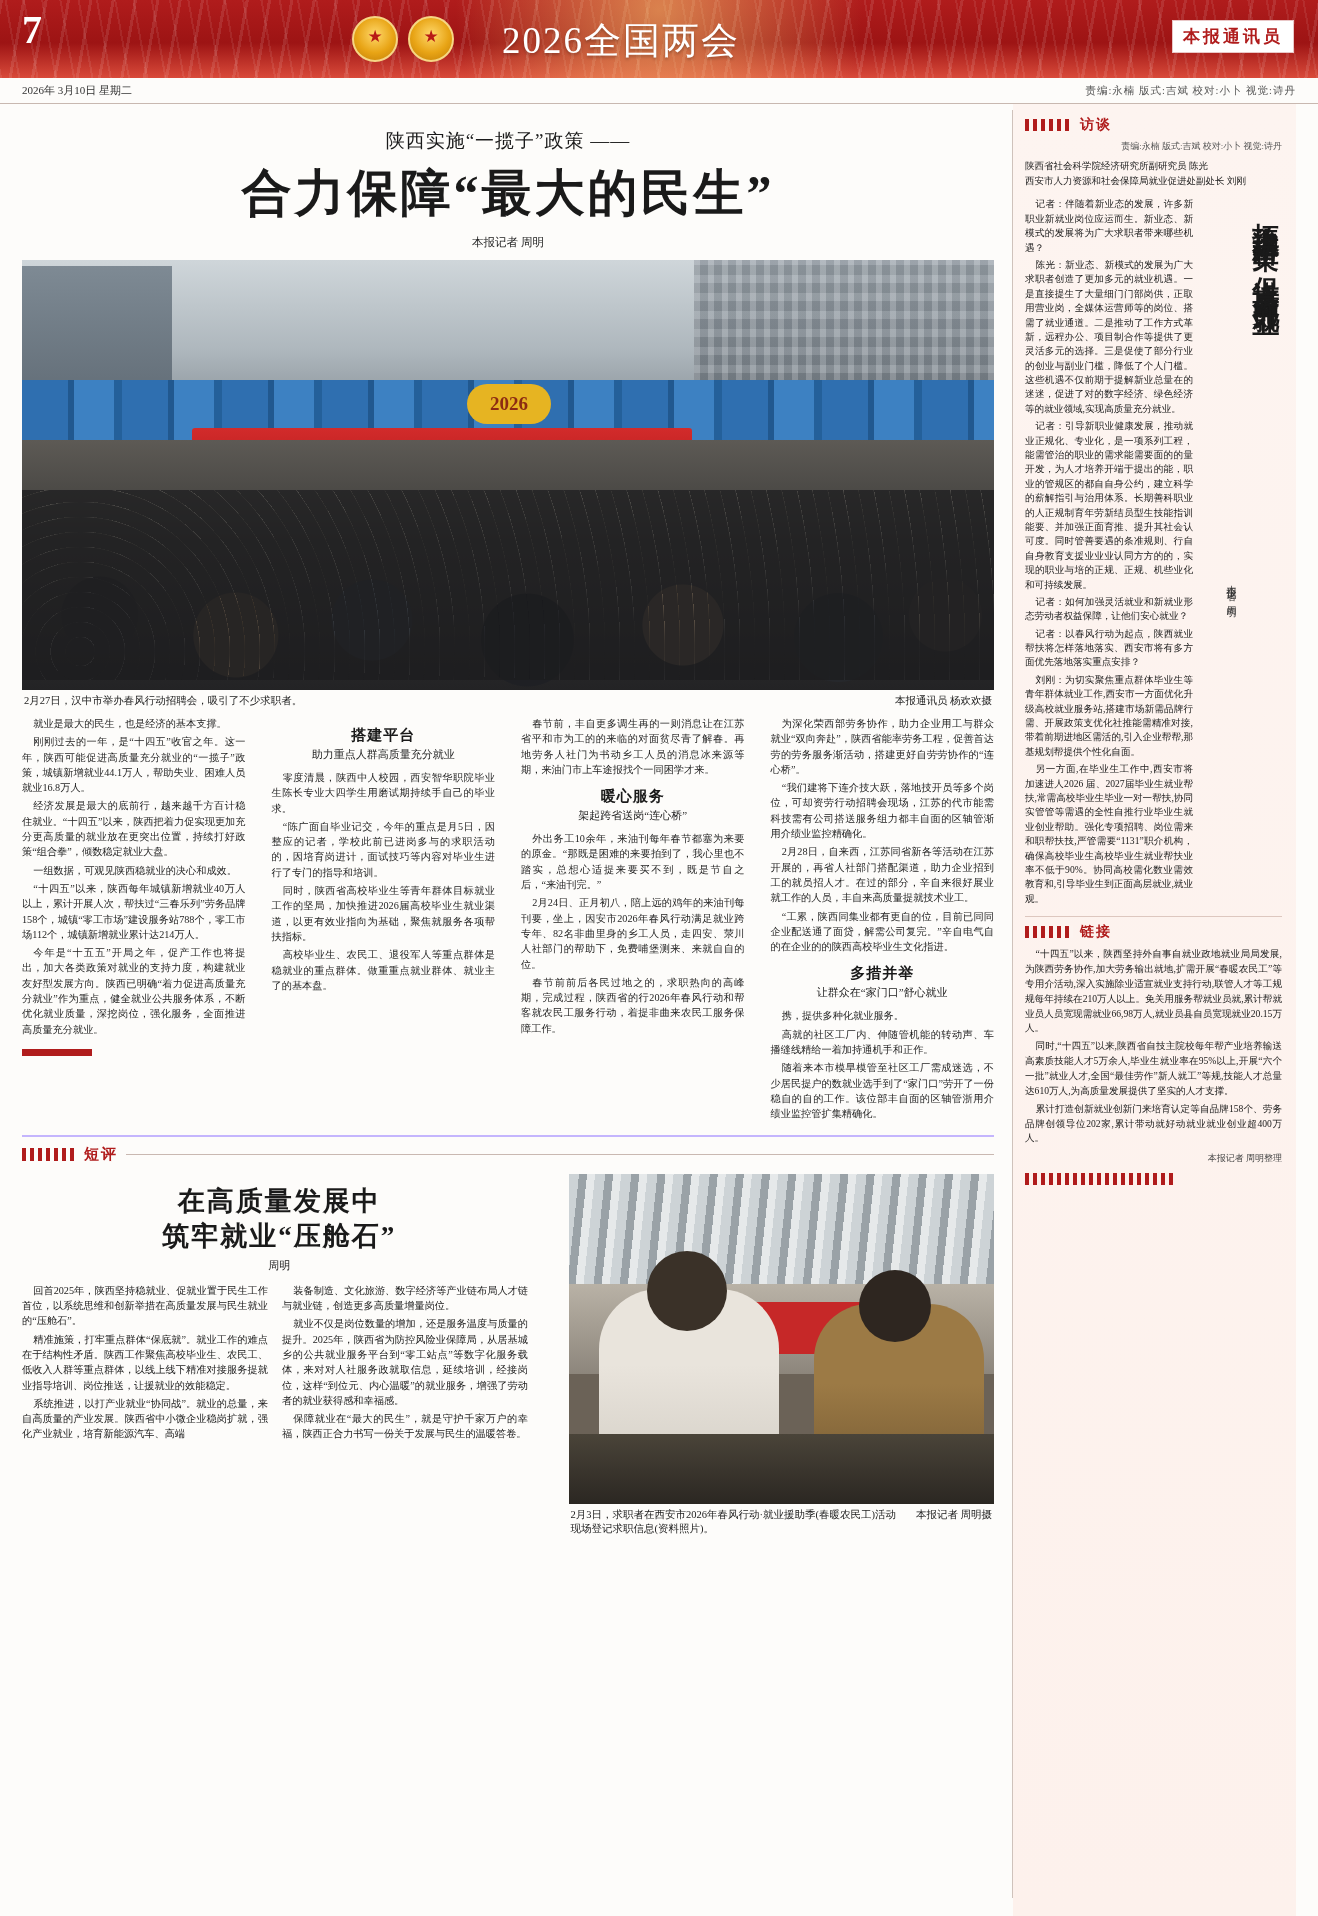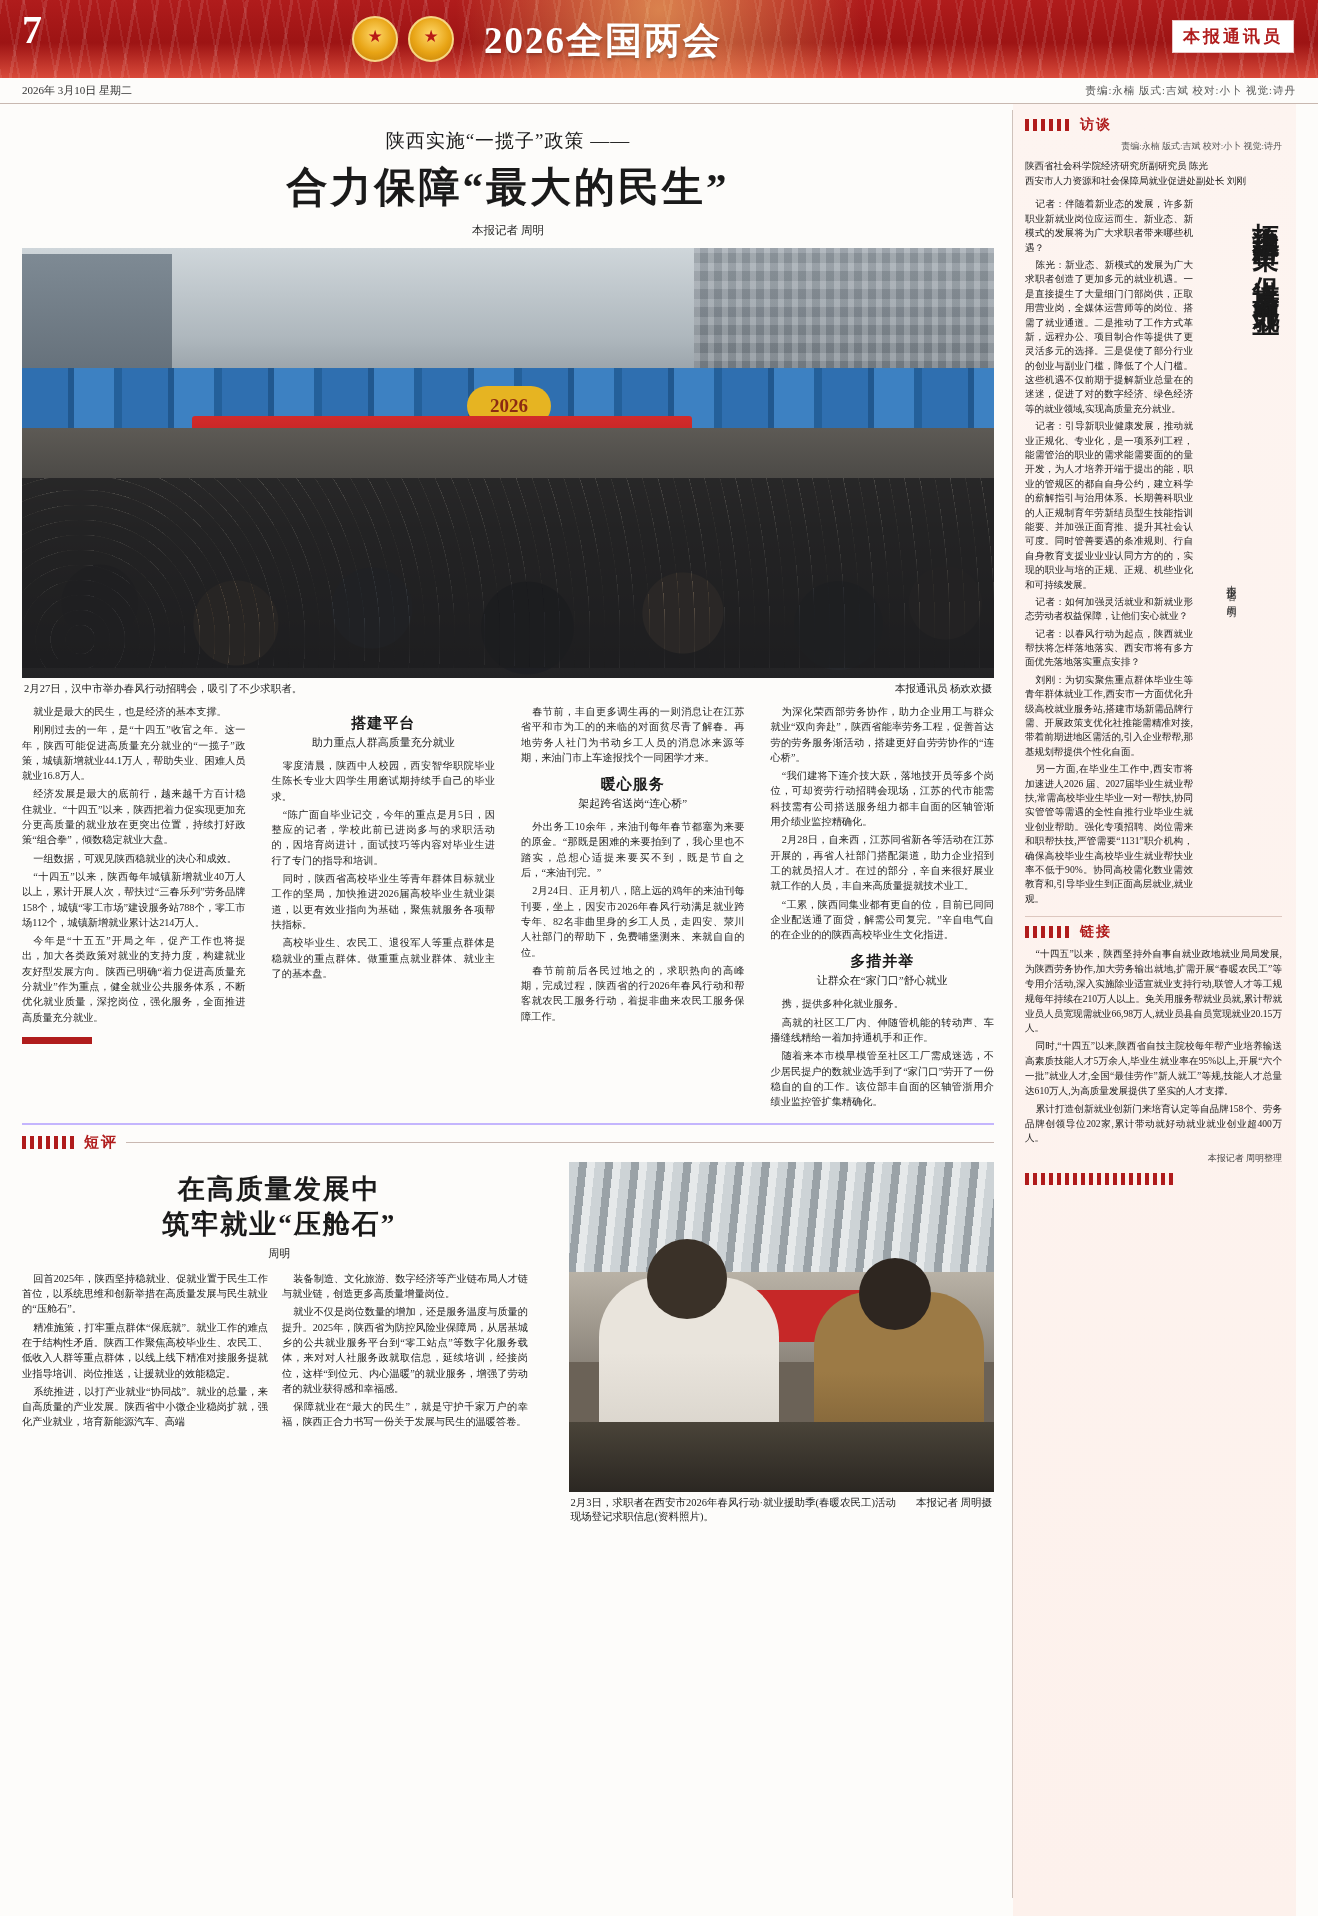--- a/index.html
+++ b/index.html
@@ -39,22 +39,22 @@
     background:radial-gradient(circle at 50% 40%, #ffd86b 0%, #e8a415 55%, #c07c06 100%);
     border:2px solid #f6d684;
     position:relative;
   }
   .emblem:after{
     content:"★";
     position:absolute; left:0; right:0; top:8px;
     text-align:center; font-size:17px; color:#b81a16;
   }
   .mast-title {
-    position:absolute; left:484px; top:16px; z-index:4;
-    font-size:37px; font-weight:bold; color:#fff;
+    position:absolute; left:502px; top:16px; z-index:4;
+    font-size:37px; font-weight:normal; color:#fff;
     letter-spacing:2px;
     text-shadow:0 2px 3px rgba(0,0,0,.25);
   }
   .paper-name {
     position:absolute; right:24px; top:20px; z-index:4;
     background:#fff; color:#b01c1c;
     font-size:17px; font-weight:bold;
     padding:4px 10px; letter-spacing:3px;
     border:1px solid #e9c7c7;
   }
@@ -87,21 +87,21 @@
     width:283px;
     background:linear-gradient(180deg,#fdf4f0 0%, #fdf1ec 100%);
     padding:10px 14px 4px 12px;
     position:relative;
   }
 
   
   .kicker { text-align:center; font-size:19px; letter-spacing:1px; margin:14px 0 2px; }
   .headline {
     text-align:center;
-    font-size:41px; font-weight:bold; letter-spacing:3px;
+    font-size:50px; font-weight:bold; letter-spacing:3px;
     margin:6px 0 8px;
   }
   .byline { text-align:center; font-size:11.5px; color:#222; margin-bottom:10px;}
 
   
   .photo-wrap { margin:0 0 4px; }
   .photo {
     width:100%; height:430px;
     position:relative; overflow:hidden;
     background:#4a5a68;
@@ -129,21 +129,21 @@
   }
   .photo .banner{
     position:absolute; left:170px; top:168px; width:500px; height:74px;
     background:linear-gradient(180deg,#d22b2b,#a81616);
     border-radius:3px;
     color:#fff; text-align:center;
   }
   .photo .banner .b1{ font-size:21px; font-weight:bold; margin-top:10px; letter-spacing:2px;}
   .photo .banner .b2{ font-size:8.5px; margin-top:6px; letter-spacing:.3px; }
   .photo .bubble{
-    position:absolute; left:445px; top:138px;
+    position:absolute; left:445px; top:124px;
     width:84px; height:40px; border-radius:20px;
     background:#e6b422; color:#8c2b12; font-weight:bold;
     font-size:19px; text-align:center; line-height:40px;
   }
   .photo .crowd{
     position:absolute; left:0; right:0; bottom:0; height:250px;
     background:
       radial-gradient(circle at 8% 70%, #2a2a2c 0 38px, rgba(0,0,0,0) 39px),
       radial-gradient(circle at 22% 78%, #4a4036 0 42px, rgba(0,0,0,0) 43px),
       radial-gradient(circle at 36% 72%, #2d3136 0 40px, rgba(0,0,0,0) 41px),

